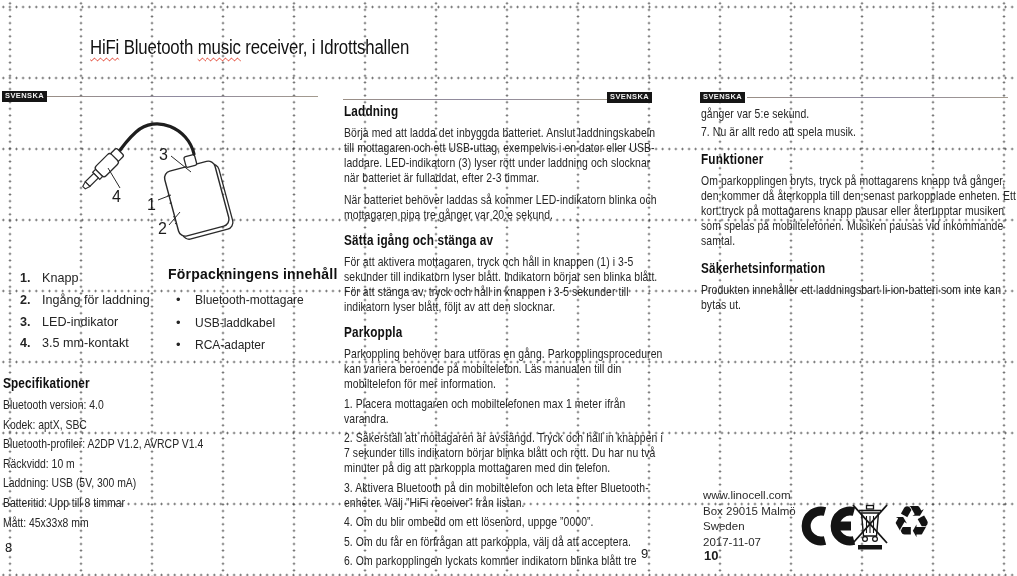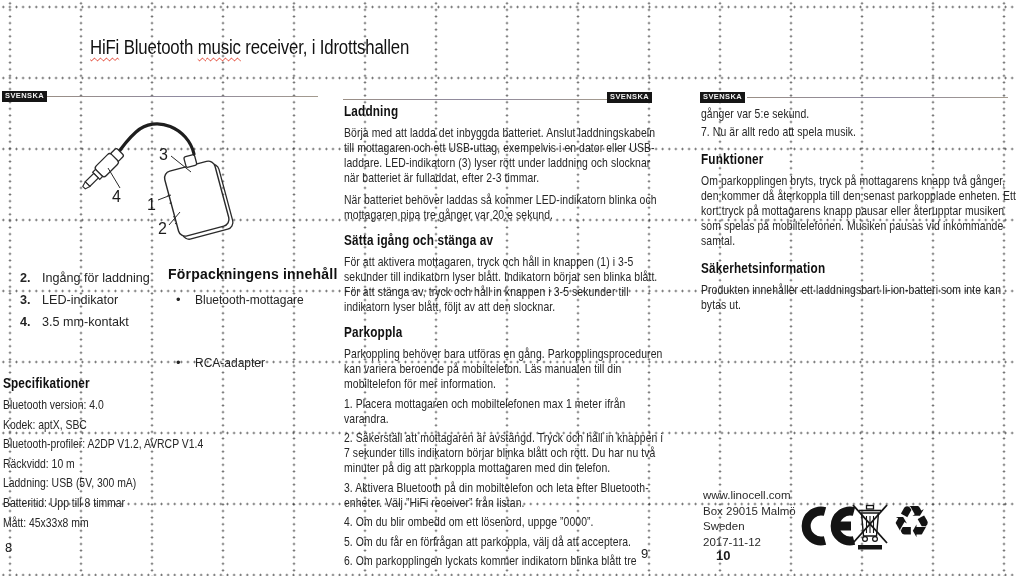--- a/index.html
+++ b/index.html
@@ -109,29 +109,31 @@
       <line x1="117" y1="125" x2="128" y2="112" stroke="#2a2a2a" stroke-width="1"></line>
 
       <text x="107" y="60" font-size="16" fill="#1c1c1c">3</text>
       <text x="60" y="102" font-size="16" fill="#1c1c1c">4</text>
       <text x="95" y="110" font-size="16" fill="#1c1c1c">1</text>
       <text x="106" y="134" font-size="16" fill="#1c1c1c">2</text>
     </svg>
   </div>
 
   <div class="col" style="left:20px; top:268px;">
+    <div class="plist-row"><span class="plist-num">1.</span><span>Knapp</span></div>
     <div class="plist-row"><span class="plist-num">2.</span><span>Ingång för laddning</span></div>
     <div class="plist-row"><span class="plist-num">3.</span><span>LED-indikator</span></div>
     <div class="plist-row"><span class="plist-num">4.</span><span>3.5 mm-kontakt</span></div>
   </div>
 
   <div class="col" style="left:168px; top:266px;">
     <div class="sec-head" style="margin-bottom:7px;">Förpackningens innehåll</div>
     <div class="pkg-item" style="padding-left:8px;"><span class="blt"></span><span>Bluetooth-mottagare</span></div>
-    <div class="pkg-item" style="padding-left:8px;margin-top:40px;"><span class="blt"></span><span>RCA-adapter</span></div>
+    <div class="pkg-item" style="padding-left:8px;"><span class="blt"></span><span>USB-laddkabel</span></div>
+    <div class="pkg-item" style="padding-left:8px;"><span class="blt"></span><span>RCA-adapter</span></div>
   </div>
 
   <div class="col condense" style="left:3px; top:375px; width:400px;">
     <div class="sec-head" style="margin-bottom:5px;">Specifikationer</div>
     <div class="spec-line">Bluetooth version: 4.0</div>
     <div class="spec-line">Kodek: aptX, SBC</div>
     <div class="spec-line">Bluetooth-profiler: A2DP V1.2, AVRCP V1.4</div>
     <div class="spec-line">Räckvidd: 10 m</div>
     <div class="spec-line">Laddning: USB (5V, 300 mA)</div>
     <div class="spec-line">Batteritid: Upp till 8 timmar</div>
@@ -174,23 +176,23 @@
     <p>Om parkopplingen bryts, tryck på mottagarens knapp två gånger, den kommer då återkoppla till den senast parkopplade enheten. Ett kort tryck på mottagarens knapp pausar eller återupptar musiken som spelas på mobiltelefonen. Musiken pausas vid inkommande samtal.</p>
 
     <h3 class="sec-head" style="margin-top:12px;">Säkerhetsinformation</h3>
     <p>Produkten innehåller ett laddningsbart li-ion-batteri som inte kan bytas ut.</p>
   </div>
 
   <div class="col" style="left:703px; top:488px;">
     <div class="footer-line">www.linocell.com</div>
     <div class="footer-line">Box 29015 Malmö</div>
     <div class="footer-line">Sweden</div>
-    <div class="footer-line">2017-11-12</div>
-  </div>
-  <div class="pagenum bold" style="left:704px; top:548px;margin-left:12px;">10</div>
+    <div class="footer-line">2017-11-07</div>
+  </div>
+  <div class="pagenum bold" style="left:704px; top:548px;">10</div>
 
   <div class="icon-wrap" style="left:794px; top:506px;">
     <svg width="62" height="40" viewBox="0 0 62 40">
       <path d="M31,5.5 A15,15 0 1 0 31,34.5" fill="none" stroke="#141414" stroke-width="9"></path>
       <path d="M60,5.5 A15,15 0 1 0 60,34.5" fill="none" stroke="#141414" stroke-width="9"></path>
       <line x1="42" y1="20" x2="57" y2="20" stroke="#141414" stroke-width="9"></line>
     </svg>
   </div>
   <div class="icon-wrap" style="left:852px; top:502px;">
     <svg width="38" height="48" viewBox="0 0 38 48">

